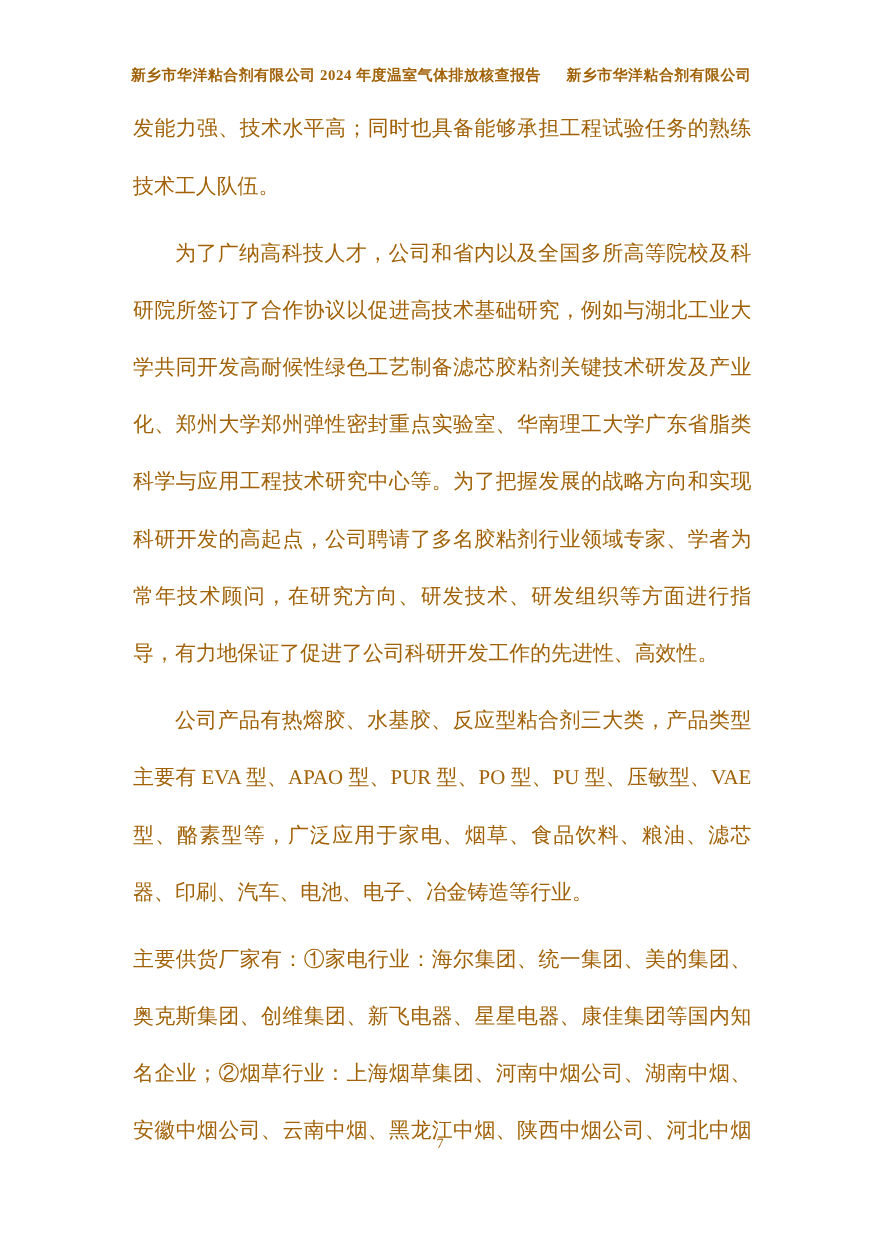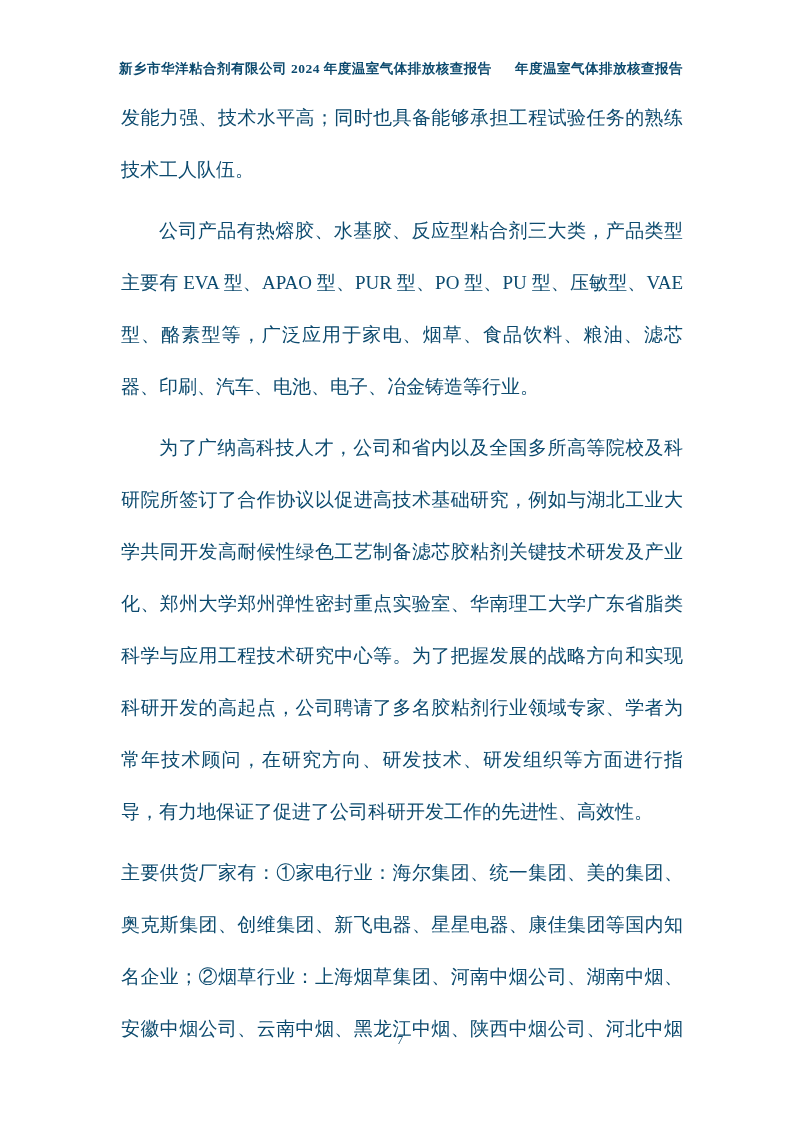--- a/index.html
+++ b/index.html
@@ -7,21 +7,21 @@
     padding: 0;
     background: #ffffff;
   }
   .page {
     position: relative;
     width: 800px;
     height: 1064px;
     background: #ffffff;
     overflow: hidden;
     font-family: "Liberation Serif", "DejaVu Serif", serif;
-    color: #0c4a6e;
+    color: #a16207;
   }
   .header {
     position: absolute;
     top: 60px;
     left: 119px;
     right: 117px;
     display: flex;
     justify-content: space-between;
     align-items: baseline;
     font-size: 13.5px;
@@ -54,27 +54,27 @@
     font-size: 13px;
   }
 </style>
 </head>
 <body>
 
 <div class="page">
 
   <div class="header">
     <span>新乡市华洋粘合剂有限公司 2024 年度温室气体排放核查报告</span>
-    <span>年度温室气体排放核查报告</span>
+    <span>新乡市华洋粘合剂有限公司</span>
   </div>
 
   <div class="body">
     <p class="para">发能力强、技术水平高；同时也具备能够承担工程试验任务的熟练技术工人队伍。</p>
+    <p class="para indent">为了广纳高科技人才，公司和省内以及全国多所高等院校及科研院所签订了合作协议以促进高技术基础研究，例如与湖北工业大学共同开发高耐候性绿色工艺制备滤芯胶粘剂关键技术研发及产业化、郑州大学郑州弹性密封重点实验室、华南理工大学广东省脂类科学与应用工程技术研究中心等。为了把握发展的战略方向和实现科研开发的高起点，公司聘请了多名胶粘剂行业领域专家、学者为常年技术顾问，在研究方向、研发技术、研发组织等方面进行指导，有力地保证了促进了公司科研开发工作的先进性、高效性。</p>
     <p class="para indent">公司产品有热熔胶、水基胶、反应型粘合剂三大类，产品类型主要有 EVA 型、APAO 型、PUR 型、PO 型、PU 型、压敏型、VAE 型、酪素型等，广泛应用于家电、烟草、食品饮料、粮油、滤芯器、印刷、汽车、电池、电子、冶金铸造等行业。</p>
-    <p class="para indent">为了广纳高科技人才，公司和省内以及全国多所高等院校及科研院所签订了合作协议以促进高技术基础研究，例如与湖北工业大学共同开发高耐候性绿色工艺制备滤芯胶粘剂关键技术研发及产业化、郑州大学郑州弹性密封重点实验室、华南理工大学广东省脂类科学与应用工程技术研究中心等。为了把握发展的战略方向和实现科研开发的高起点，公司聘请了多名胶粘剂行业领域专家、学者为常年技术顾问，在研究方向、研发技术、研发组织等方面进行指导，有力地保证了促进了公司科研开发工作的先进性、高效性。</p>
     <p class="para">主要供货厂家有：①家电行业：海尔集团、统一集团、美的集团、奥克斯集团、创维集团、新飞电器、星星电器、康佳集团等国内知名企业；②烟草行业：上海烟草集团、河南中烟公司、湖南中烟、安徽中烟公司、云南中烟、黑龙江中烟、陕西中烟公司、河北中烟公司、红塔集团；③食品饮料行业：青岛啤酒集团、百威集团、统一集团、蒙</p>
   </div>
 
   <div class="footer">
     <span>7</span>
   </div>
 
 </div>
 
 </body></html>

